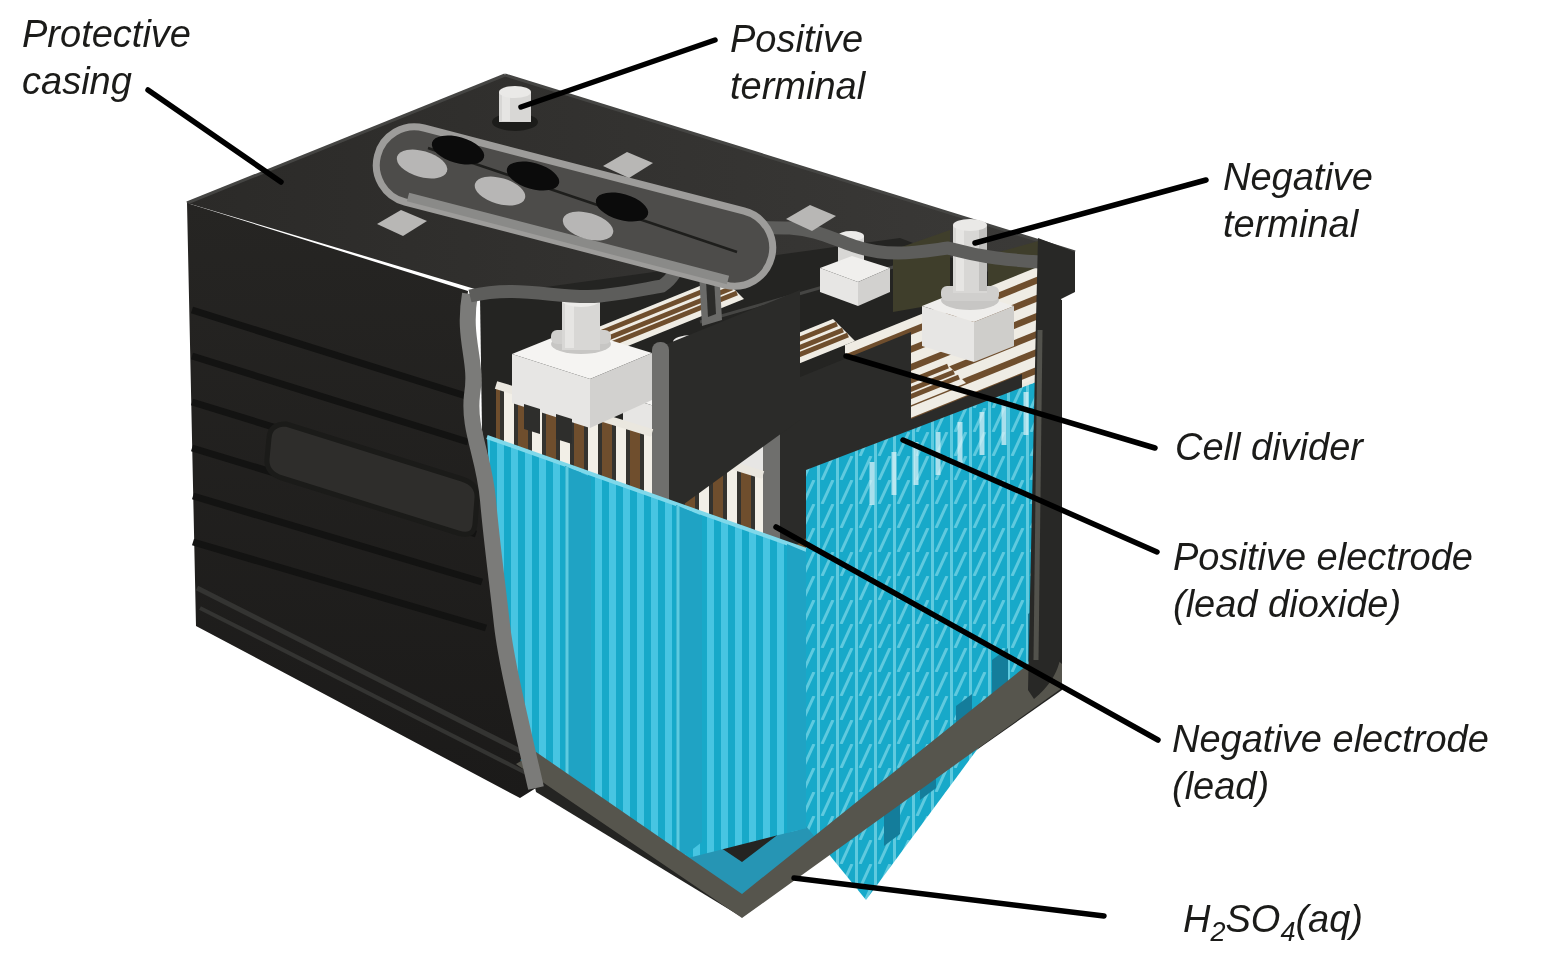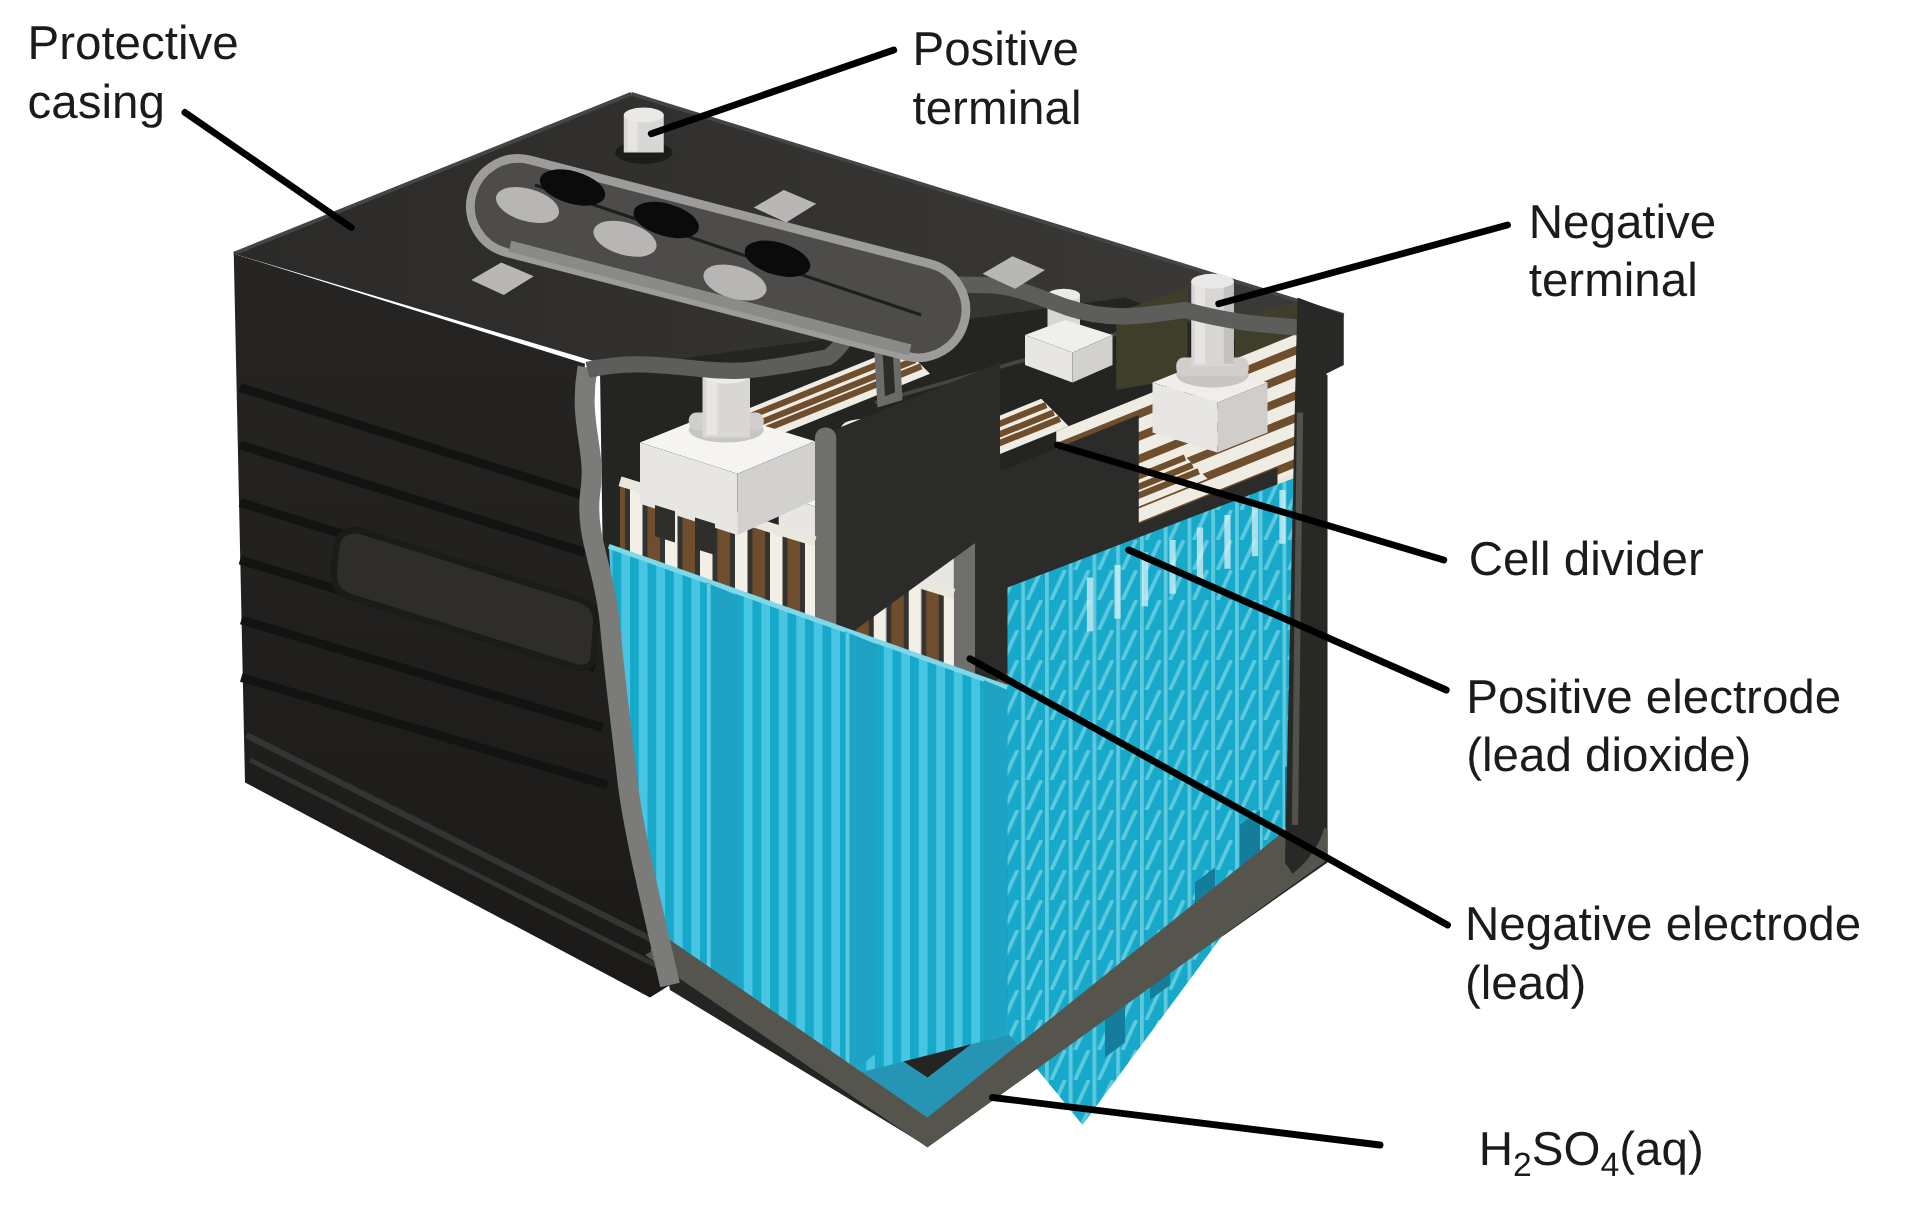--- a/index.html
+++ b/index.html
@@ -1,17 +1,17 @@
 <!DOCTYPE html>
 <html style="--label-text: #1b1b19; --ridge: #131312; --interior: #242422; --cut-surface: #7b7b79; --cut-band: #5d5d5b; --divider-wall: #2b2b29; --divider-edge: #6f6f6d; --connector: #e7e6e4; --terminal: #d8d7d5; --electrode-pos: #6f4e2d; --electrode-neg: #f2efe7; --plate-rail: #eae7df; --electrolyte: #17a9c9; --electrolyte-light: #47c5e2; --electrolyte-flat: #1fa3c4; --floor: #2695b4; --grid-line: #5fcadf; --foot: #147d9b; --tray: #56554d; --olive: #3f3e2b; --vent-dark: #0b0b0b; --vent-light: #b7b6b5; --square: #b8b7b5; --recess: #4d4c4a; --recess-rim: #9d9c9a;"><head>
 <meta charset="utf-8">
 <style>
   html,body{margin:0;padding:0;background:#fff;}
   body{font-family:"Liberation Sans", sans-serif;}
-  .stage{position:relative;width:1542px;height:971px;background:#fff;overflow:hidden;}
+  .stage{position:relative;width:1542px;height:971px;background:#fff;overflow:hidden;font-style:italic;}
   svg{display:block;}
   svg text{font-family:"Liberation Sans", sans-serif;fill:var(--label-text);}
 </style>
 </head>
 <body>
 
 <div class="stage">
 <svg id="scene" width="1542" height="971" viewBox="0 0 1542 971">
 
   <defs>

